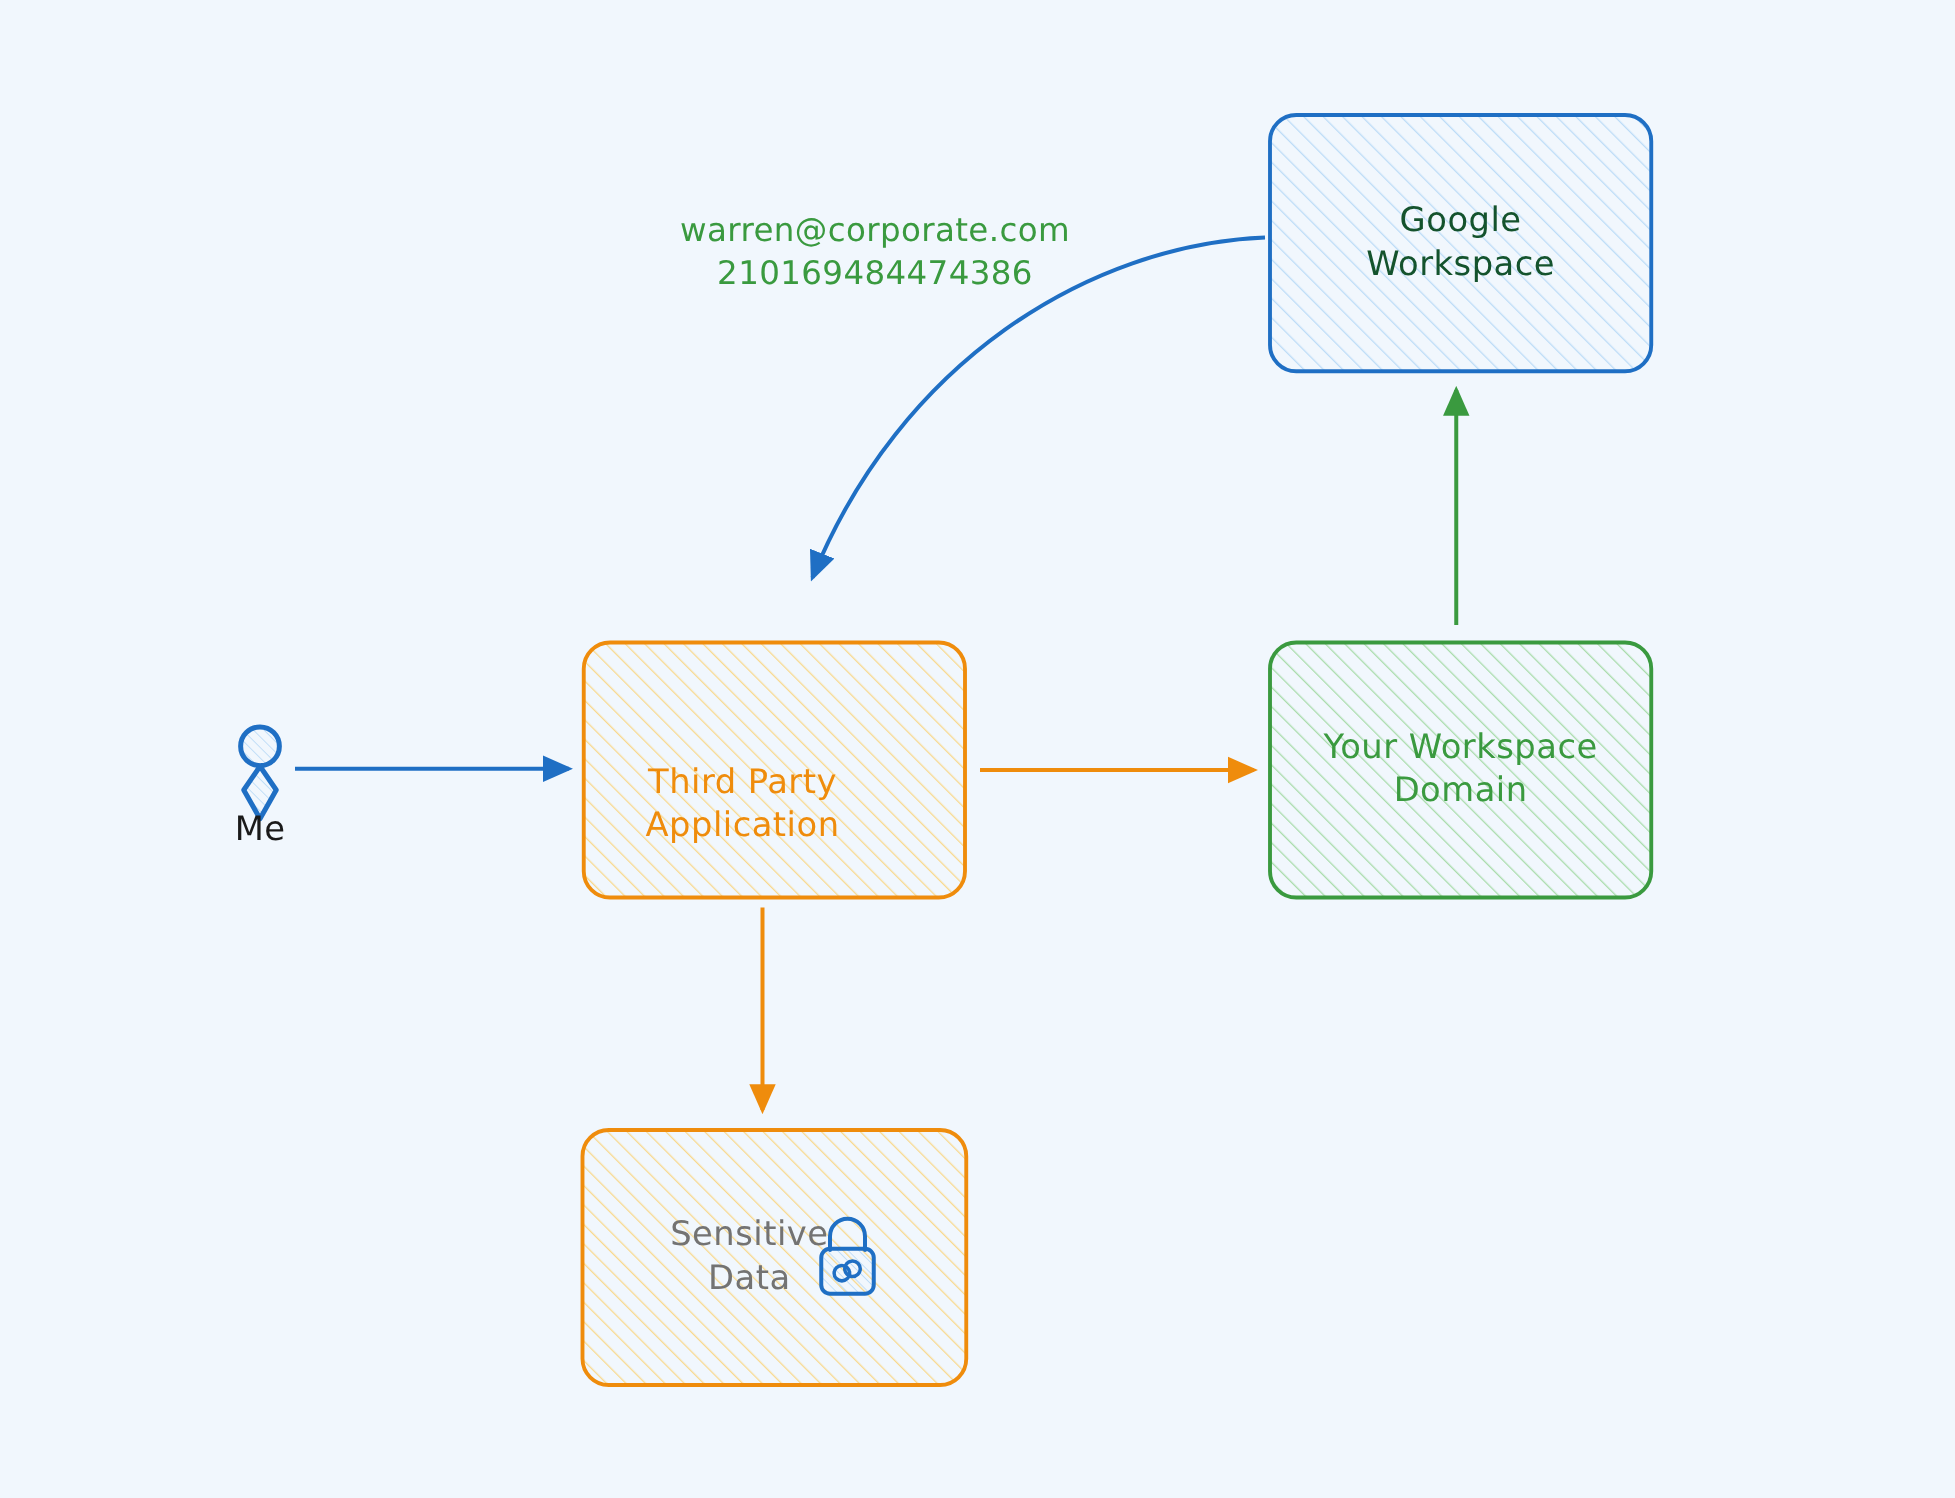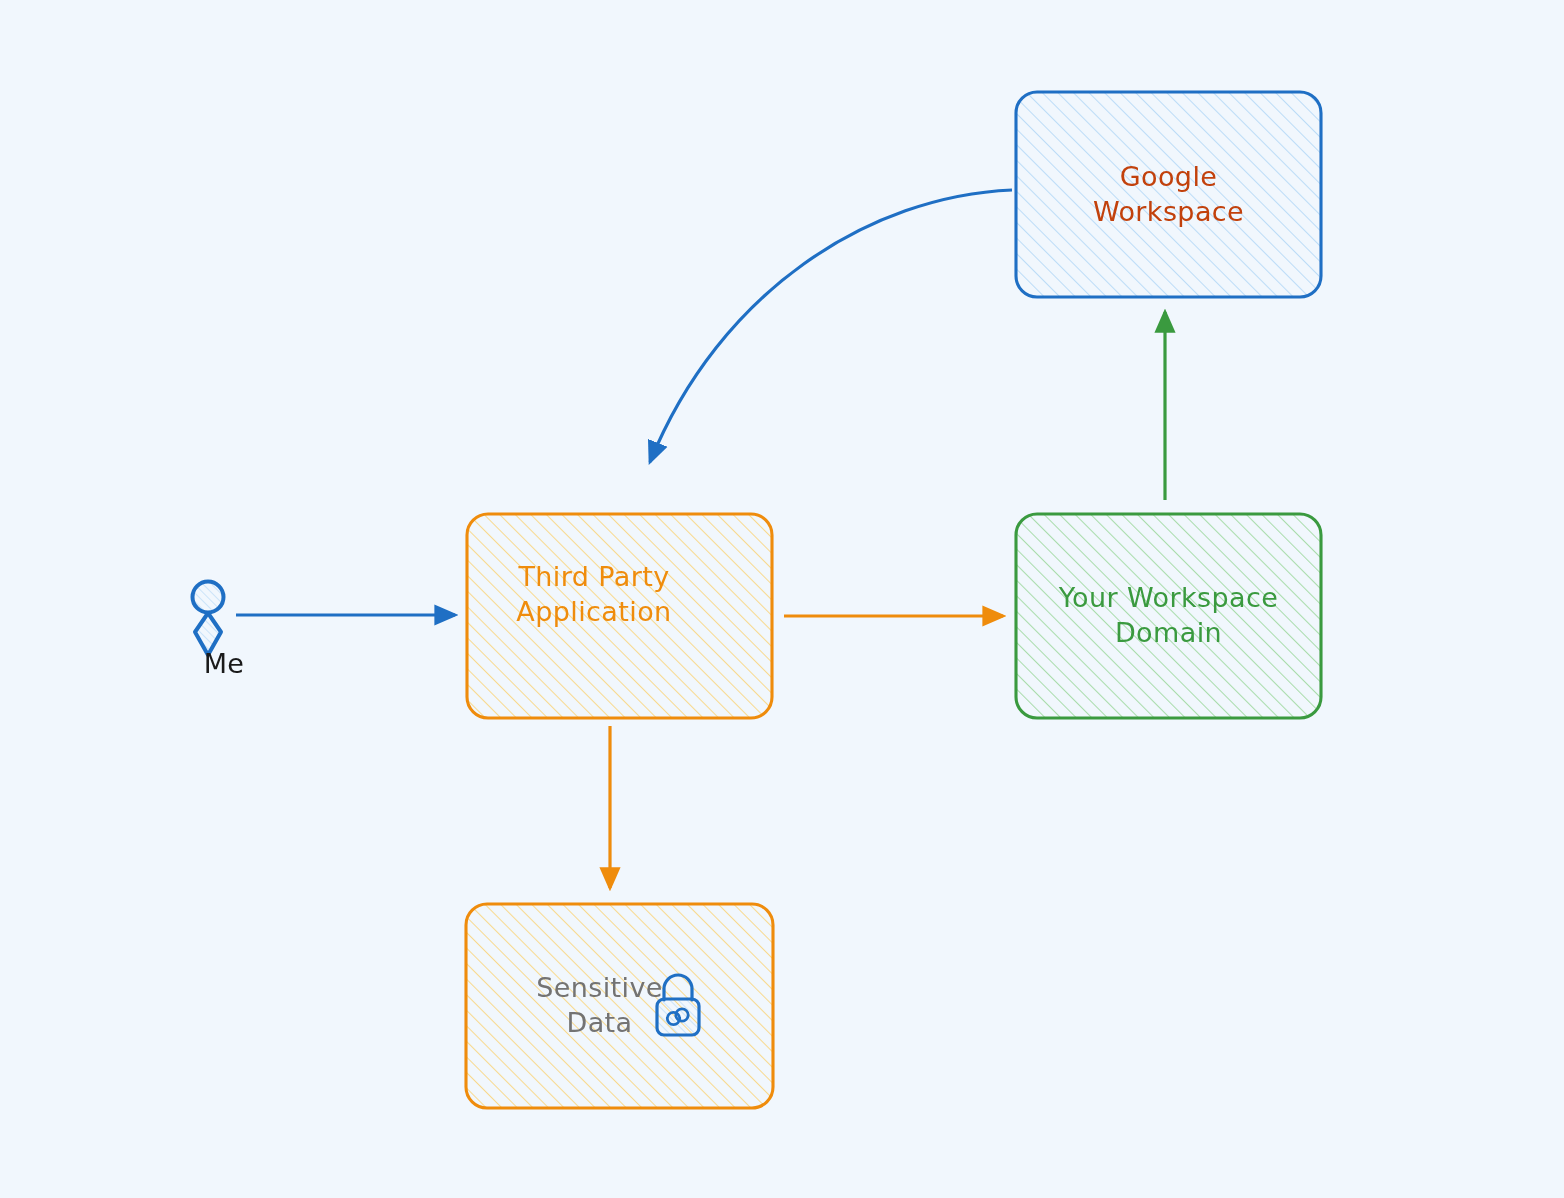--- a/index.html
+++ b/index.html
@@ -118,28 +118,30 @@
 
     <path d="M 1012 190 C 870 196 720 290 650 462" fill="none" stroke="#1f6fc4" stroke-width="3.2" marker-end="url(#arrow-blue)"></path>
 
     <path d="M 784 616 L 1003 616" fill="none" stroke="#ef8c0c" stroke-width="3.2" marker-end="url(#arrow-orange)"></path>
 
     <path d="M 610 726 L 610 888" fill="none" stroke="#ef8c0c" stroke-width="3.2" marker-end="url(#arrow-orange)"></path>
 
     <path d="M 1165 500 L 1165 312" fill="none" stroke="#3a9a3f" stroke-width="3.2" marker-end="url(#arrow-green)"></path>
   </svg>
 
-  <div class="node-label" style="left:1016px; top:92px; width:305px; height:205px; color:#c2410c;">Google
+  <div class="node-label" style="left:1016px; top:92px; width:305px; height:205px; color:#14532d;">Google
 Workspace</div>
 
-  <div class="node-label" style="left:467px; top:493px; width:254px; height:204px; color:#ef8c0c;text-align:center;">Third Party
+  <div class="node-label" style="left:467px; top:542px; width:254px; height:204px; color:#ef8c0c;text-align:center;">Third Party
 Application</div>
 
   <div class="node-label" style="left:1016px; top:514px; width:305px; height:204px; color:#3a9a3f;">Your Workspace
 Domain</div>
 
   <div class="node-label" style="left:446px; top:904px; width:307px; height:204px; color:#737373;">Sensitive
 Data</div>
 
+  <div class="edge-label" style="left:490px; top:168px; width:420px; color:#3a9a3f;">warren@corporate.com
+210169484474386</div>
 
-  <div class="actor-label" style="left:164px; top:648px; width:120px;">Me</div>
+  <div class="actor-label" style="left:148px; top:648px; width:120px;">Me</div>
 
 </div>
 
 </body></html>

